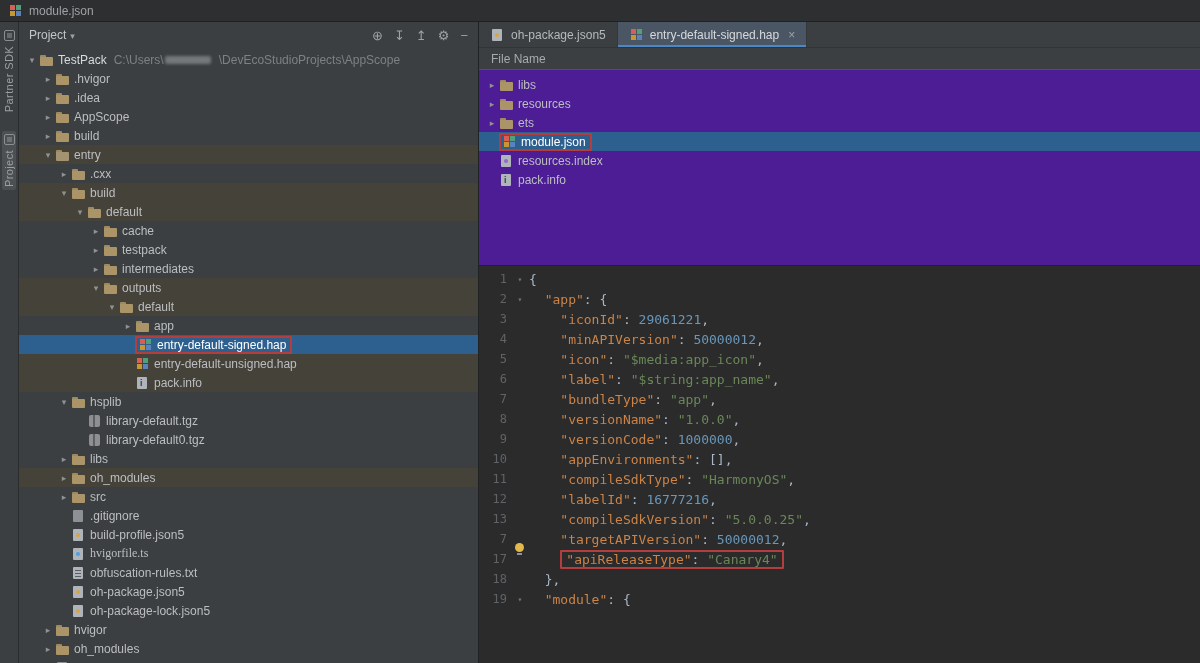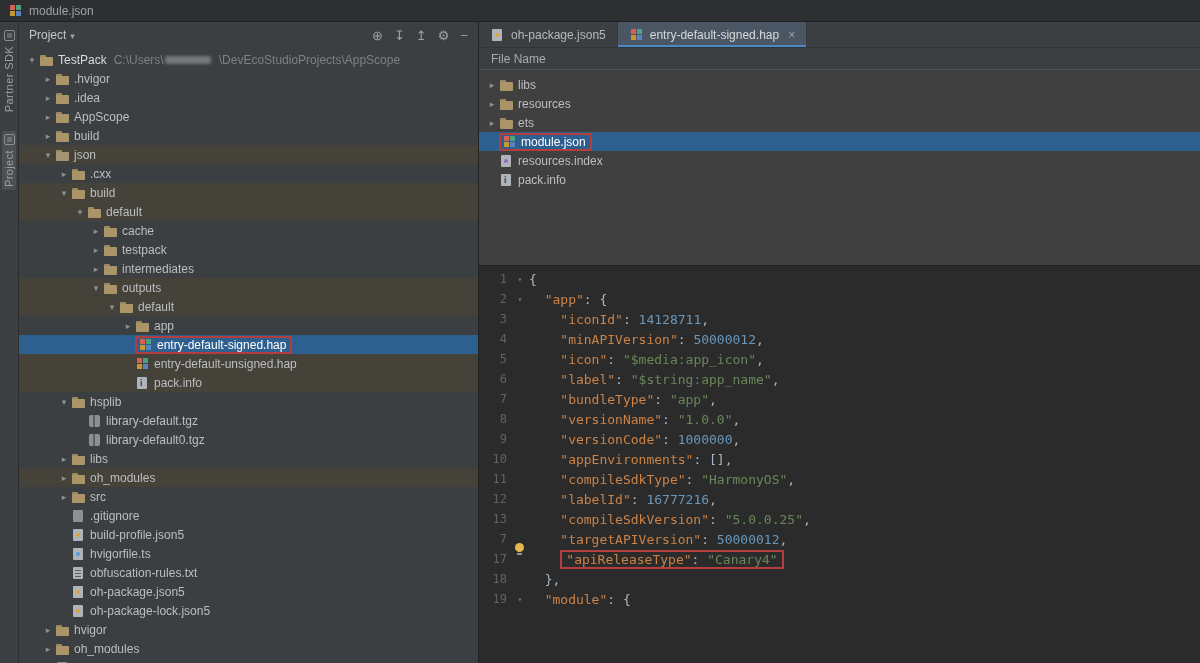--- a/index.html
+++ b/index.html
@@ -45,21 +45,21 @@
     margin:0 1px;filter:blur(1.5px);vertical-align:middle}
 
   
   .right{flex:1;min-width:0;display:flex;flex-direction:column}
   .tabbar{height:26px;flex:none;background:#3c3f41;display:flex;border-bottom:1px solid #323537}
   .tab{display:flex;align-items:center;gap:6px;padding:0 11px;color:#b6b9bb;border-right:1px solid #35383a;font-size:12px}
   .tab.active{background:#4b5664;color:#d7d9db;box-shadow:inset 0 -2px 0 #4a88c7}
   .tab .close{color:#9fa2a5;margin-left:3px;font-size:12px}
 
   
-  .archive{height:218px;flex:none;background:#404040;border-bottom:1px solid #202224;display:flex;flex-direction:column}
+  .archive{height:218px;flex:none;background:#4c1d95;border-bottom:1px solid #202224;display:flex;flex-direction:column}
   .aheader{height:22px;line-height:22px;flex:none;background:#3c3f41;border-bottom:1px solid #515457;
     color:#a7aaad;padding-left:12px}
   .atree{padding-top:5px}
 
   
   .editor{flex:1;background:#2b2b2b;font-family:"DejaVu Sans Mono",monospace;font-size:13px;
     overflow:hidden;padding-top:3px}
   .cline{height:20px;display:flex;align-items:center}
   .lnum{width:32px;flex:none;text-align:right;color:#606366;font-size:12px;padding-right:4px;
     font-family:"DejaVu Sans Mono",monospace}
@@ -170,21 +170,21 @@
           <span class="chev">▸</span>
           <span class="nb">
             <span class="icon ico-folder"></span>
             <span class="lbl">build</span>
           </span>
         </div>
         <div class="trow tint" style="padding-left: 22px;">
           <span class="chev">▾</span>
           <span class="nb">
             <span class="icon ico-module"></span>
-            <span class="lbl">json</span>
+            <span class="lbl">entry</span>
           </span>
         </div>
         <div class="trow" style="padding-left: 38px;">
           <span class="chev">▸</span>
           <span class="nb">
             <span class="icon ico-folder"></span>
             <span class="lbl">.cxx</span>
           </span>
         </div>
         <div class="trow tint" style="padding-left: 38px;">
@@ -313,21 +313,21 @@
             <span class="lbl">.gitignore</span>
           </span>
         </div>
         <div class="trow" style="padding-left: 38px;">
           <span class="chev"></span>
           <span class="nb">
             <span class="icon ico-json"></span>
             <span class="lbl">build-profile.json5</span>
           </span>
         </div>
-        <div class="trow" style="padding-left: 38px;">
+        <div class="trow" style="padding-left: 38px; font-family: Liberation Serif, serif;">
           <span class="chev"></span>
           <span class="nb">
             <span class="icon ico-ts"></span>
             <span class="lbl">hvigorfile.ts</span>
           </span>
         </div>
         <div class="trow" style="padding-left: 38px;">
           <span class="chev"></span>
           <span class="nb">
             <span class="icon ico-txt"></span>
@@ -441,21 +441,21 @@
             <span class="ctext"><span class="tok-p">{</span></span>
           </div>
           <div class="cline">
             <span class="lnum">2</span>
             <span class="fold">▾</span>
             <span class="ctext"><span class="tok-p">  </span><span class="tok-k">"app"</span><span class="tok-p">: {</span></span>
           </div>
           <div class="cline">
             <span class="lnum">3</span>
             <span class="fold"></span>
-            <span class="ctext"><span class="tok-p">    </span><span class="tok-k">"iconId"</span><span class="tok-p">: </span><span class="tok-num">14128711</span><span class="tok-p">,</span></span>
+            <span class="ctext"><span class="tok-p">    </span><span class="tok-k">"iconId"</span><span class="tok-p">: </span><span class="tok-num">29061221</span><span class="tok-p">,</span></span>
           </div>
           <div class="cline">
             <span class="lnum">4</span>
             <span class="fold"></span>
             <span class="ctext"><span class="tok-p">    </span><span class="tok-k">"minAPIVersion"</span><span class="tok-p">: </span><span class="tok-num">50000012</span><span class="tok-p">,</span></span>
           </div>
           <div class="cline">
             <span class="lnum">5</span>
             <span class="fold"></span>
             <span class="ctext"><span class="tok-p">    </span><span class="tok-k">"icon"</span><span class="tok-p">: </span><span class="tok-s">"$media:app_icon"</span><span class="tok-p">,</span></span>

